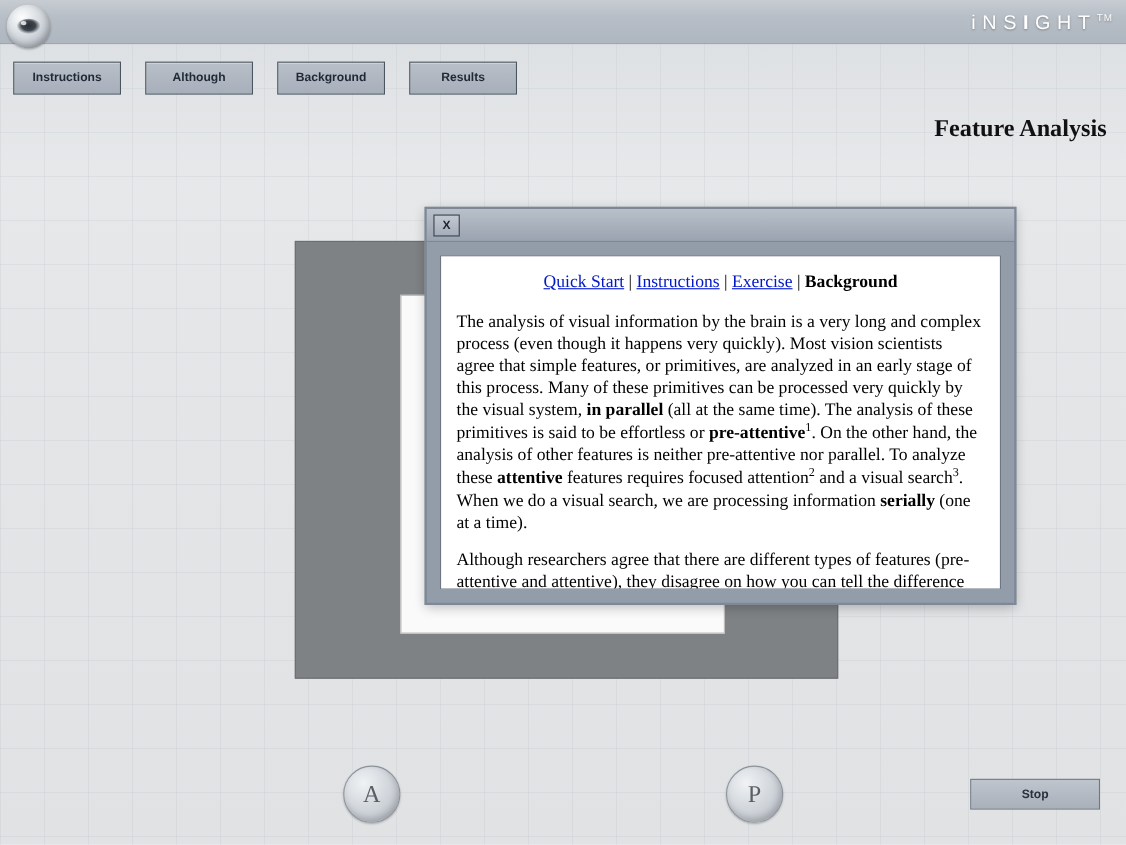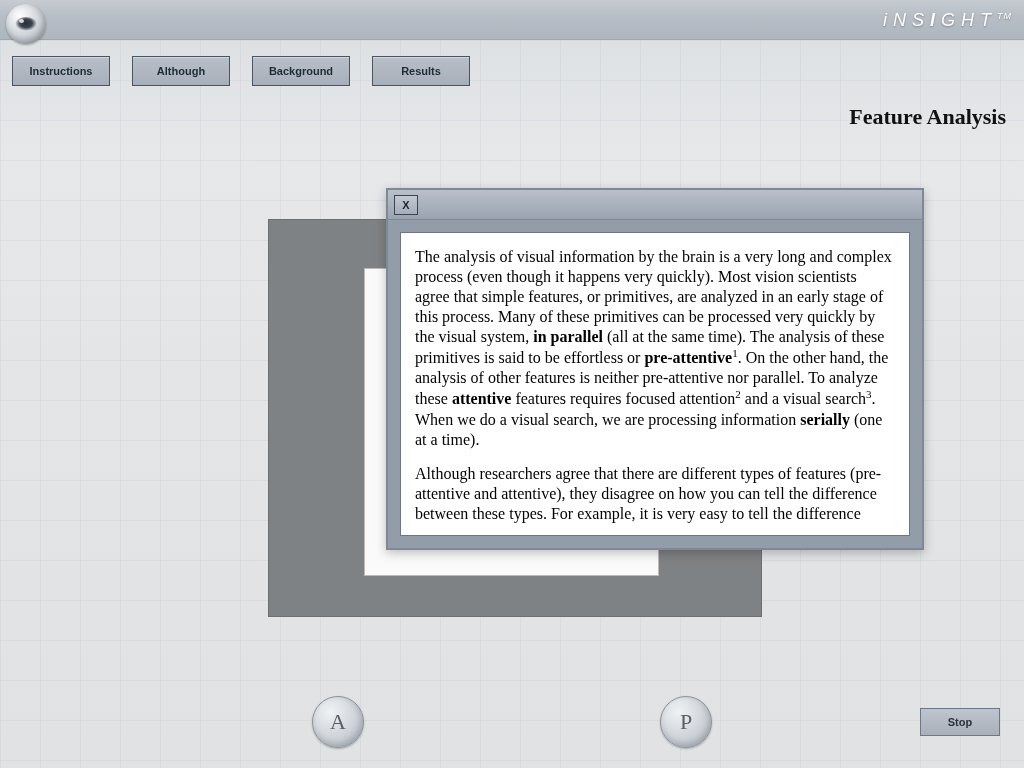--- a/index.html
+++ b/index.html
@@ -19,21 +19,20 @@
   background-size: 40px 40px;
   pointer-events: none;
 }
 
 .topbar {
   position: absolute;
   left: 0; top: 0; right: 0;
   height: 40px;
   background: linear-gradient(to bottom, #c7ccd2 0%, #b7bec6 40%, #aeb6bf 100%);
   border-bottom: 1px solid #9ea6af;
-  font-style: italic;
 }
 .eye-logo {
   position: absolute;
   left: 6px; top: 4px;
   width: 40px; height: 40px;
   border-radius: 50%;
   background: radial-gradient(circle at 35% 30%, #fdfdfd 0%, #d8dde2 40%, #a9b0b9 100%);
   box-shadow: inset -2px -3px 6px rgba(0,0,0,.25), 0 1px 2px rgba(0,0,0,.3);
   display: flex; align-items: center; justify-content: center;
 }
@@ -167,21 +166,21 @@
   font-size: 22px;
   font-weight: 400;
   color: #5a5f66;
   cursor: pointer;
 }
 #btnA { left: 312px; top: 696px; }
 #btnP { left: 660px; top: 696px; }
 .stop-btn {
   position: absolute;
   right: 24px; top: 708px;
-  width: 80px; height: 28px;
+  width: 118px; height: 28px;
   background: linear-gradient(to bottom,#bfc5cd,#a9b0ba);
   border: 1px solid #6e7784;
   color: #2a323d;
   font-size: 11px;
   font-weight: 700;
   display:flex;align-items:center;justify-content:center;
   cursor: pointer;
 }
 </style>
 </head>
@@ -207,20 +206,23 @@
 
 <div class="stage">
   <div class="inner-white"></div>
 </div>
 
 <div class="popup">
   <div class="popup-header">
     <div class="popup-close">X</div>
   </div>
   <div class="popup-body">
+    <div class="popup-tabs">
+      <a>Quick Start</a><span class="sep"> | </span><a>Instructions</a><span class="sep"> | </span><a>Exercise</a><span class="sep"> | </span><span class="current">Background</span>
+    </div>
     <div class="popup-text">
       <p><span>The analysis of visual information by the brain is a very long and complex process (even though it happens very quickly). Most vision scientists agree that simple features, or primitives, are analyzed in an early stage of this process. Many of these primitives can be processed very quickly by the visual system, </span><b>in parallel</b><span> (all at the same time). The analysis of these primitives is said to be effortless or </span><b>pre-attentive</b><sup>1</sup><span>. On the other hand, the analysis of other features is neither pre-attentive nor parallel. To analyze these </span><b>attentive</b><span> features requires focused attention</span><sup>2</sup><span> and a visual search</span><sup>3</sup><span>. When we do a visual search, we are processing information </span><b>serially</b><span> (one at a time).</span></p>
       <p>Although researchers agree that there are different types of features (pre-attentive and attentive), they disagree on how you can tell the difference between these types. For example, it is very easy to tell the difference</p>
     </div>
   </div>
 </div>
 
 <div id="btnA" class="round-btn">A</div>
 <div id="btnP" class="round-btn">P</div>
 <div class="stop-btn">Stop</div>

